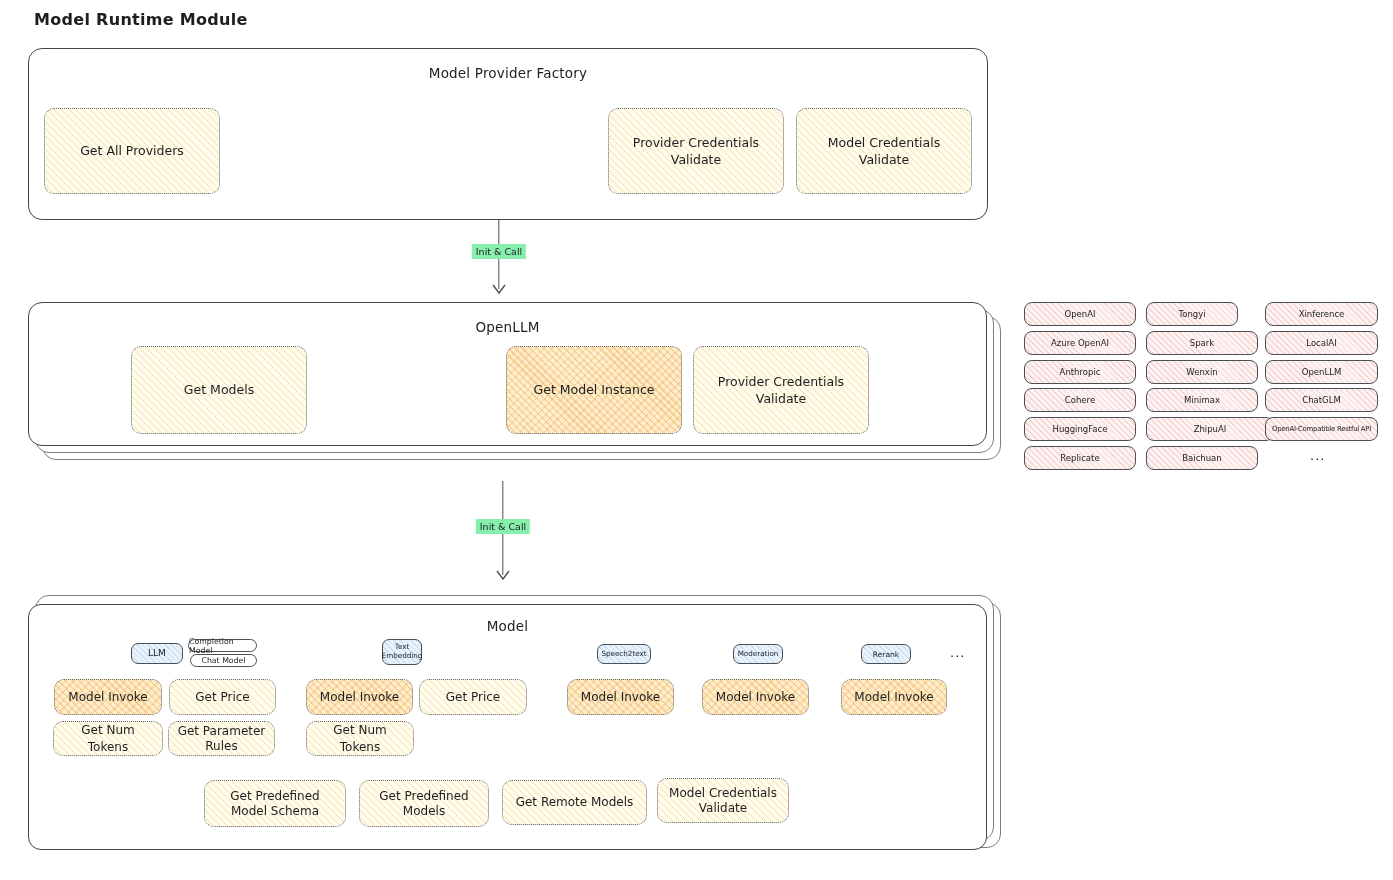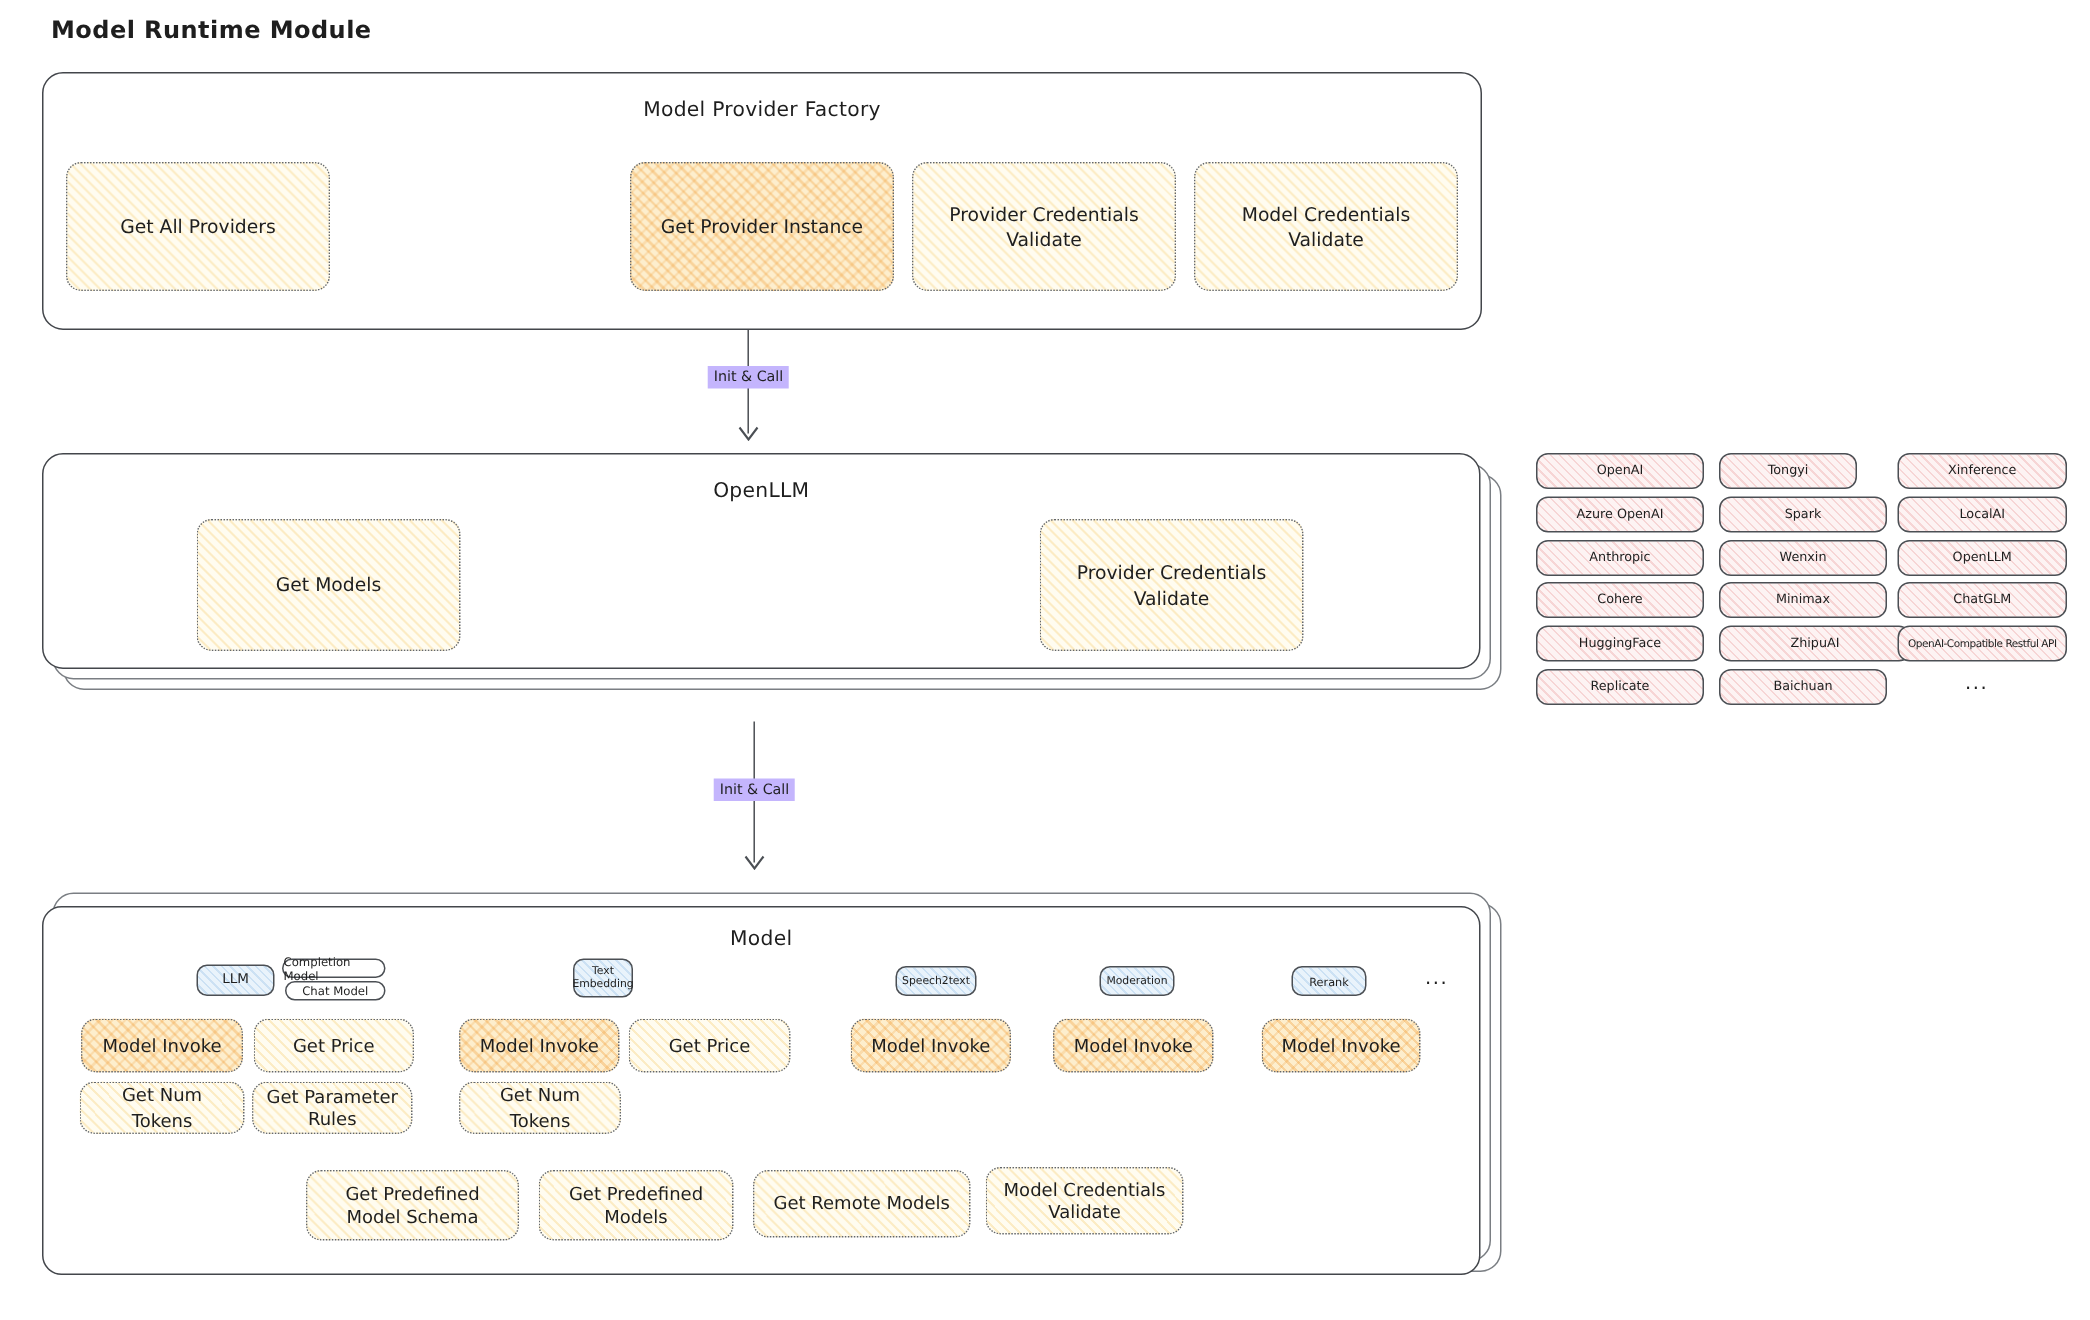--- a/index.html
+++ b/index.html
@@ -29,53 +29,53 @@
 
   .bluetab{position:absolute;box-sizing:border-box;border:1.2px solid #4b4f54;border-radius:7px;
     display:flex;align-items:center;justify-content:center;text-align:center;font-size:8px;line-height:1.2;
     background:repeating-linear-gradient(45deg,rgba(128,178,224,.28) 0 1.1px,rgba(0,0,0,0) 1.1px 4px),#e9f3fb;}
   .whitetab{position:absolute;box-sizing:border-box;border:1.1px solid #4b4f54;border-radius:7px;
     display:flex;align-items:center;justify-content:center;font-size:7.8px;background:#fff;}
 
   .arrow{position:absolute;}
   .arrow-line{position:absolute;left:50%;top:0;bottom:5px;width:1.4px;background:#4b4f54;transform:translateX(-50%);}
   .arrow-head{position:absolute;left:50%;bottom:0;transform:translateX(-50%);}
-  .arrow-label{position:absolute;left:50%;transform:translateX(-50%);background:#c4b5fd;
+  .arrow-label{position:absolute;left:50%;transform:translateX(-50%);background:#86efac;
     padding:2px 4px;font-size:9.5px;white-space:nowrap;}
 
   .dots{position:absolute;font-size:13px;letter-spacing:1px;}
 </style>
 </head>
 <body>
 
 <div class="canvas">
 
   <div class="page-title">Model Runtime Module</div>
 
   <section class="container" style="left:28px;top:48px;width:958px;height:170px;">
     <div class="container-title">Model Provider Factory</div>
     <div class="dbox yellow fbox" style="left:15px;">Get All Providers</div>
-    <div class="dbox orange fbox" style="left:391px;">Get Provider Instance</div>
     <div class="dbox yellow fbox" style="left:579px;">Provider Credentials Validate</div>
     <div class="dbox yellow fbox" style="left:767px;">Model Credentials Validate</div>
   </section>
 
   <div class="arrow" style="left:490px;top:220px;width:18px;height:74px;">
     <div class="arrow-line"></div>
     <svg class="arrow-head" width="14" height="10" viewBox="0 0 14 10">
       <polyline points="1,1 7,9 13,1" fill="none" stroke="#4b4f54" stroke-width="1.4"></polyline>
     </svg>
     <div class="arrow-label" style="top:24px;">Init &amp; Call</div>
   </div>
 
   <div class="stack-layer" style="left:42px;top:316px;width:957px;height:142px;"></div>
   <div class="stack-layer" style="left:35px;top:309px;width:957px;height:142px;"></div>
   <section class="container" style="left:28px;top:302px;width:957px;height:142px;">
     <div class="container-title">OpenLLM</div>
     <div class="dbox yellow pbox" style="left:102px;">Get Models</div>
+    <div class="dbox orange pbox" style="left:477px;">Get Model Instance</div>
     <div class="dbox yellow pbox" style="left:664px;">Provider Credentials Validate</div>
   </section>
 
   <div class="pinkbox" style="left:1024px;top:302px;width:112px;">OpenAI</div>
   <div class="pinkbox" style="left:1146px;top:302px;width:92px;">Tongyi</div>
   <div class="pinkbox" style="left:1265px;top:302px;width:113px;">Xinference</div>
 
   <div class="pinkbox" style="left:1024px;top:331px;width:112px;">Azure OpenAI</div>
   <div class="pinkbox" style="left:1146px;top:331px;width:112px;">Spark</div>
   <div class="pinkbox" style="left:1265px;top:331px;width:113px;">LocalAI</div>

